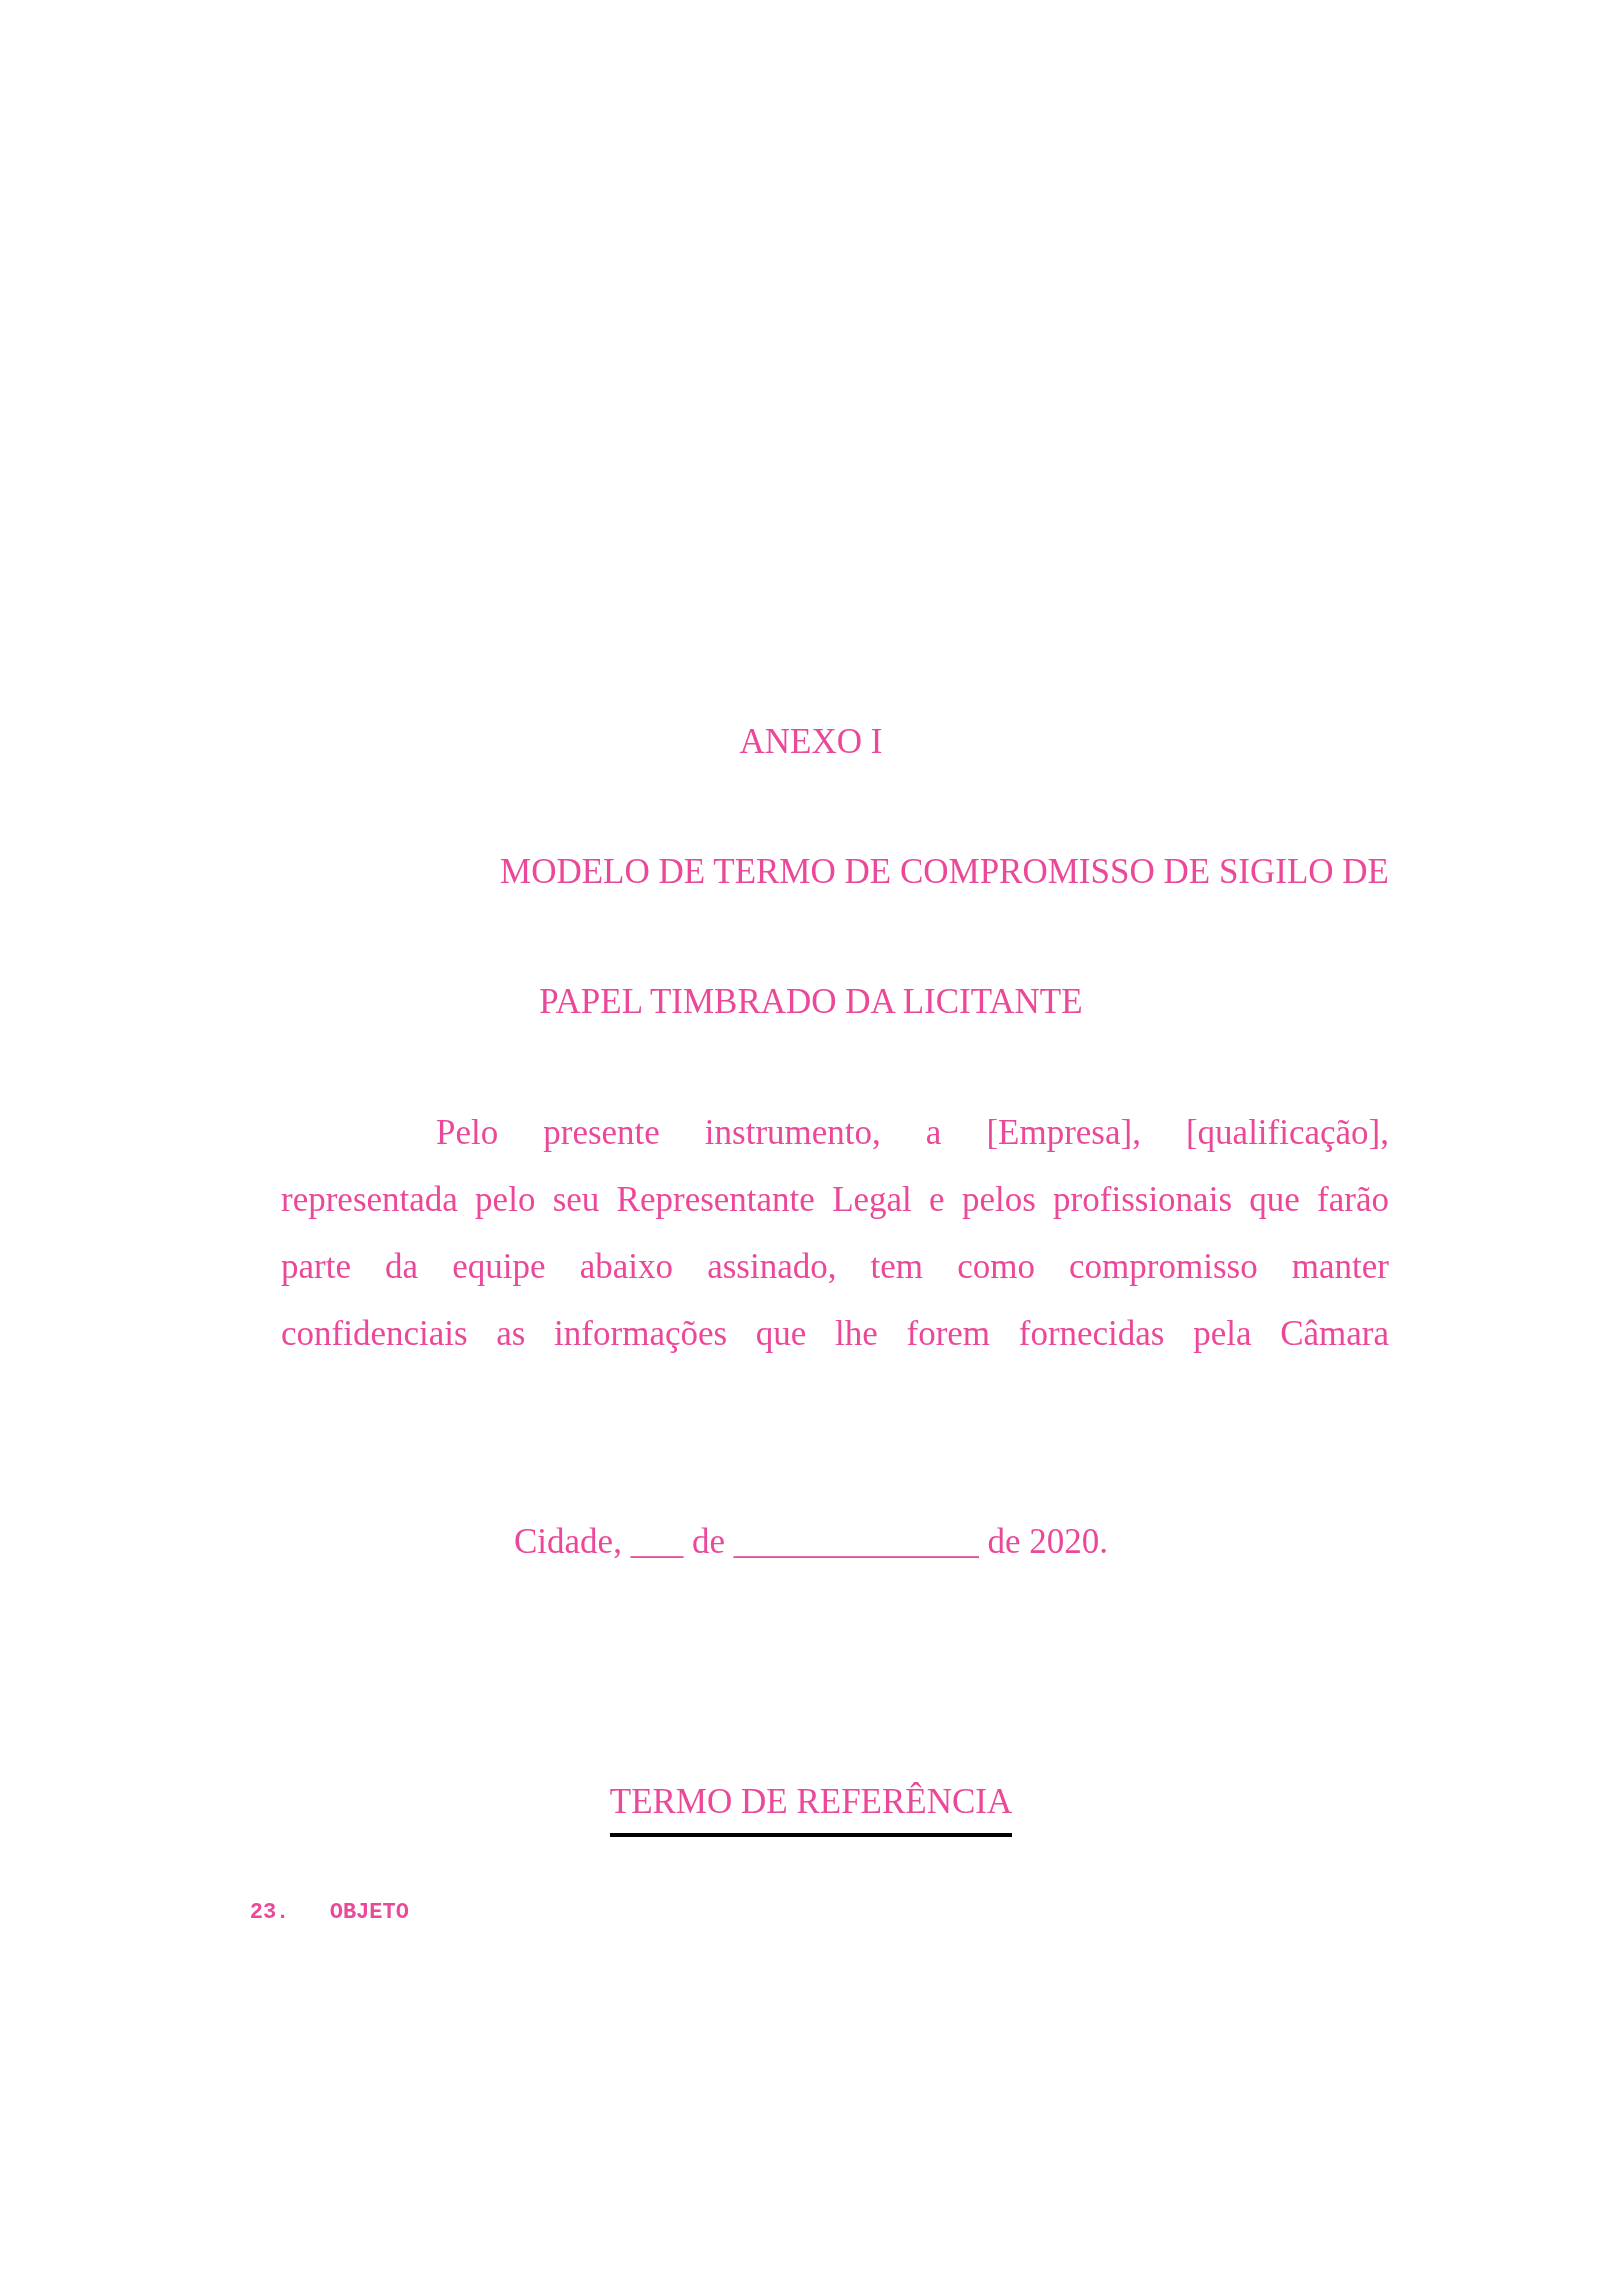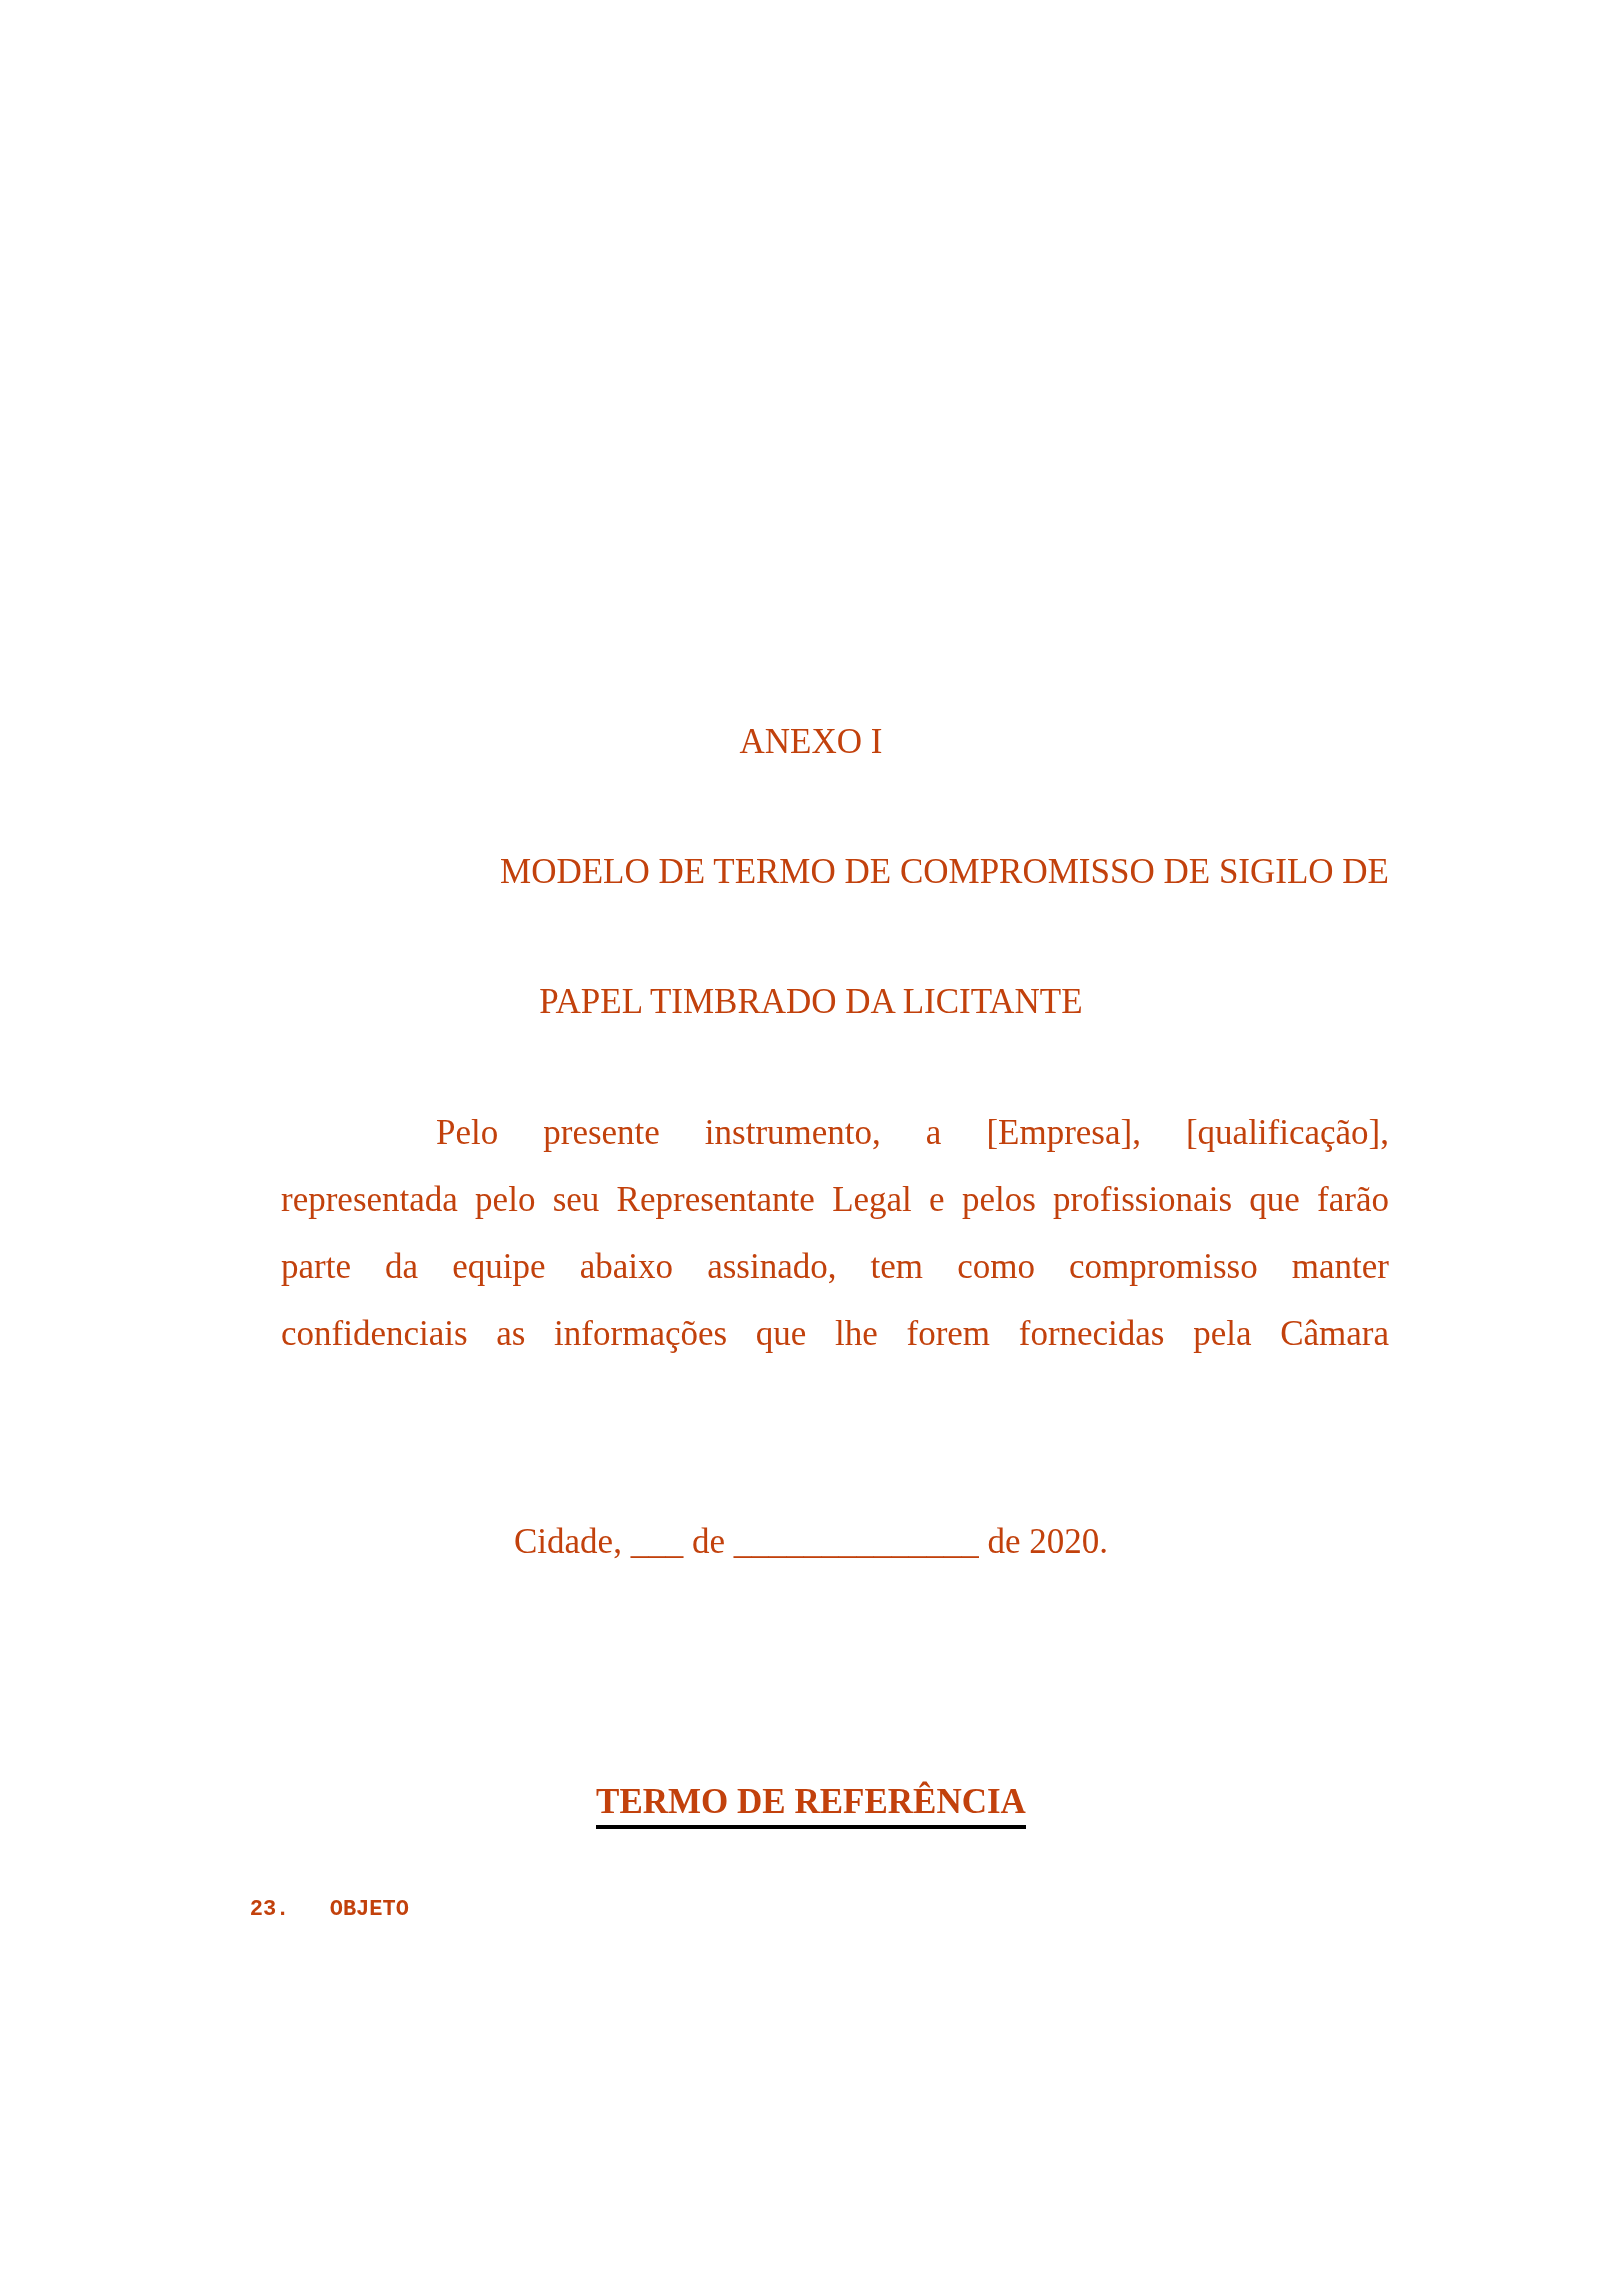--- a/index.html
+++ b/index.html
@@ -5,21 +5,21 @@
   html, body {
     margin: 0;
     padding: 0;
     background: #ffffff;
   }
   .page {
     position: relative;
     width: 1621px;
     height: 2293px;
     background: #ffffff;
-    color: #c2410c;
+    color: #ec4899;
     font-family: "Liberation Serif", serif;
     font-size: 35px;
     line-height: 65px;
     overflow: hidden;
   }
   .content {
     padding: 709px 232px 0 233px; 
   }
   .center { text-align: center; }
 
@@ -37,24 +37,24 @@
     text-align: justify;
     text-align-last: justify;
     margin-left: 48px;
   }
   .pline.indent { text-indent: 155px; }
 
   .date-line { margin-top: 142px; }
 
   .ref-heading { margin-top: 195px; }
   .ref-heading .ref-text {
-    font-weight: bold;
+    font-weight: normal;
     display: inline-block;
     border-bottom: 4.9px solid #000000;
-    padding-bottom: 2px;
+    padding-bottom: 10px;
     line-height: 43px;
   }
 
   .section-heading {
     margin-top: 43px;
     margin-left: 16.7px;
     font-family: Liberation Mono, monospace;
     font-weight: bold;
     font-size: 22px;
   }

